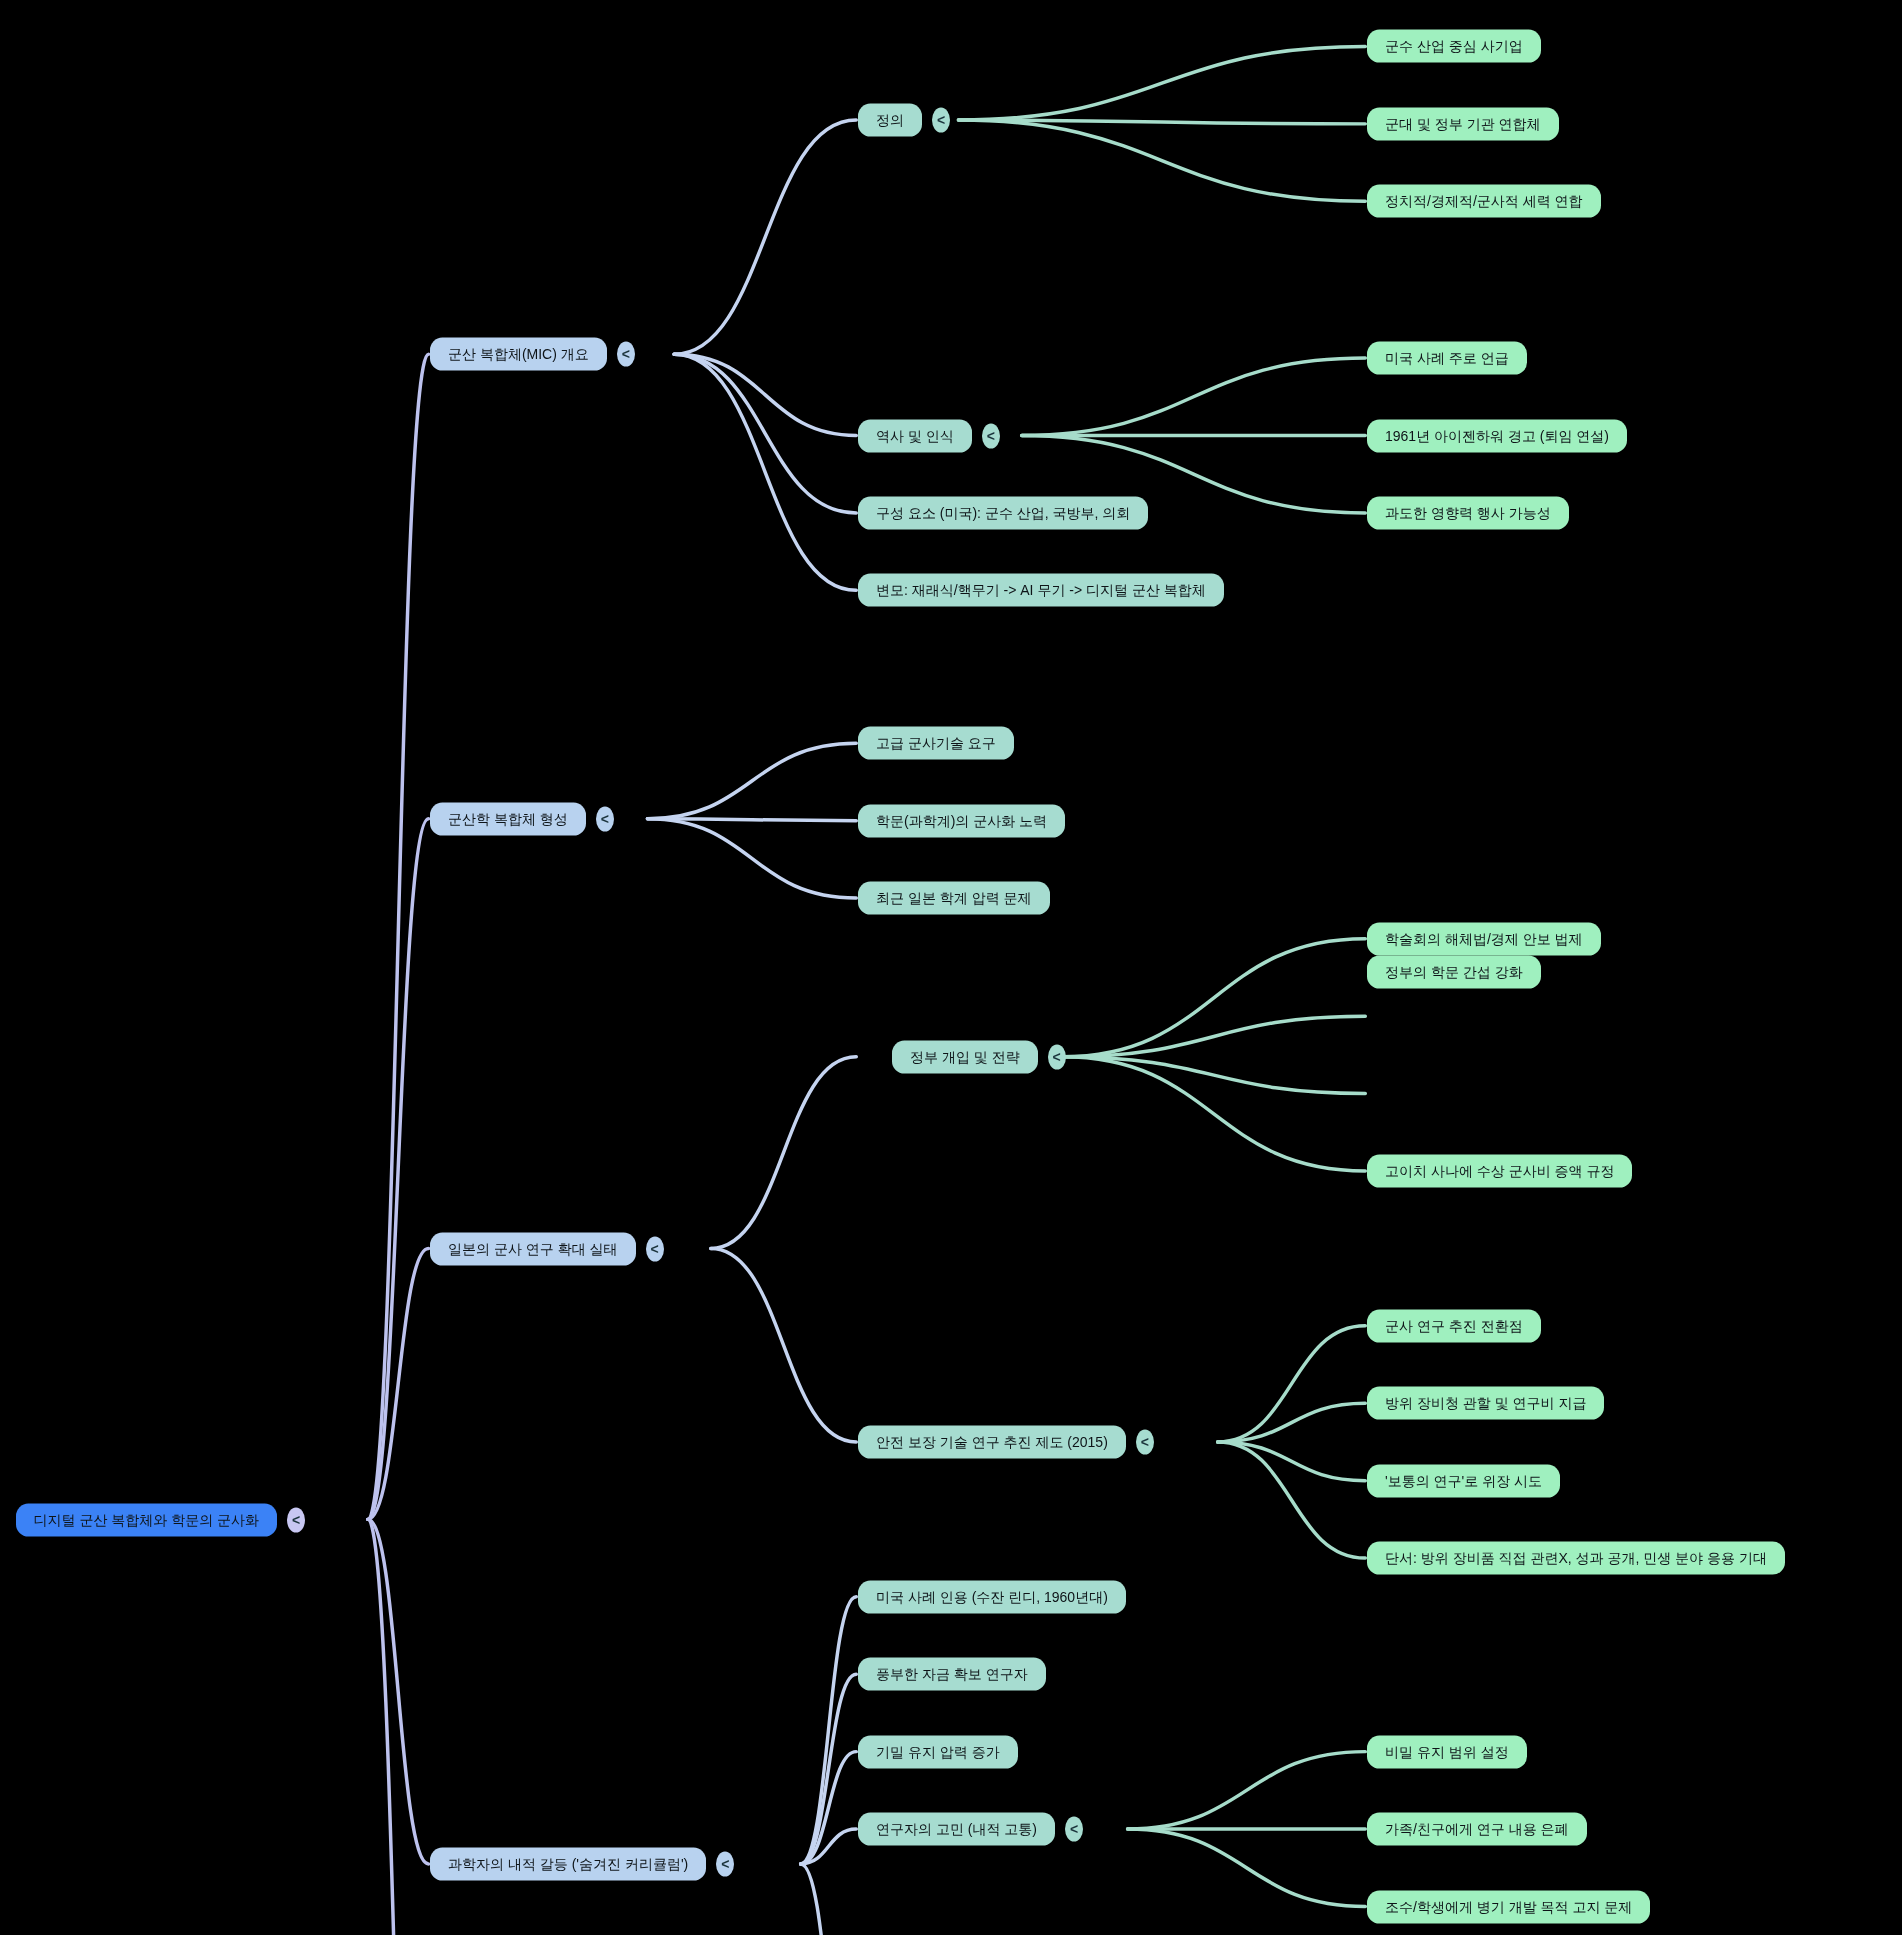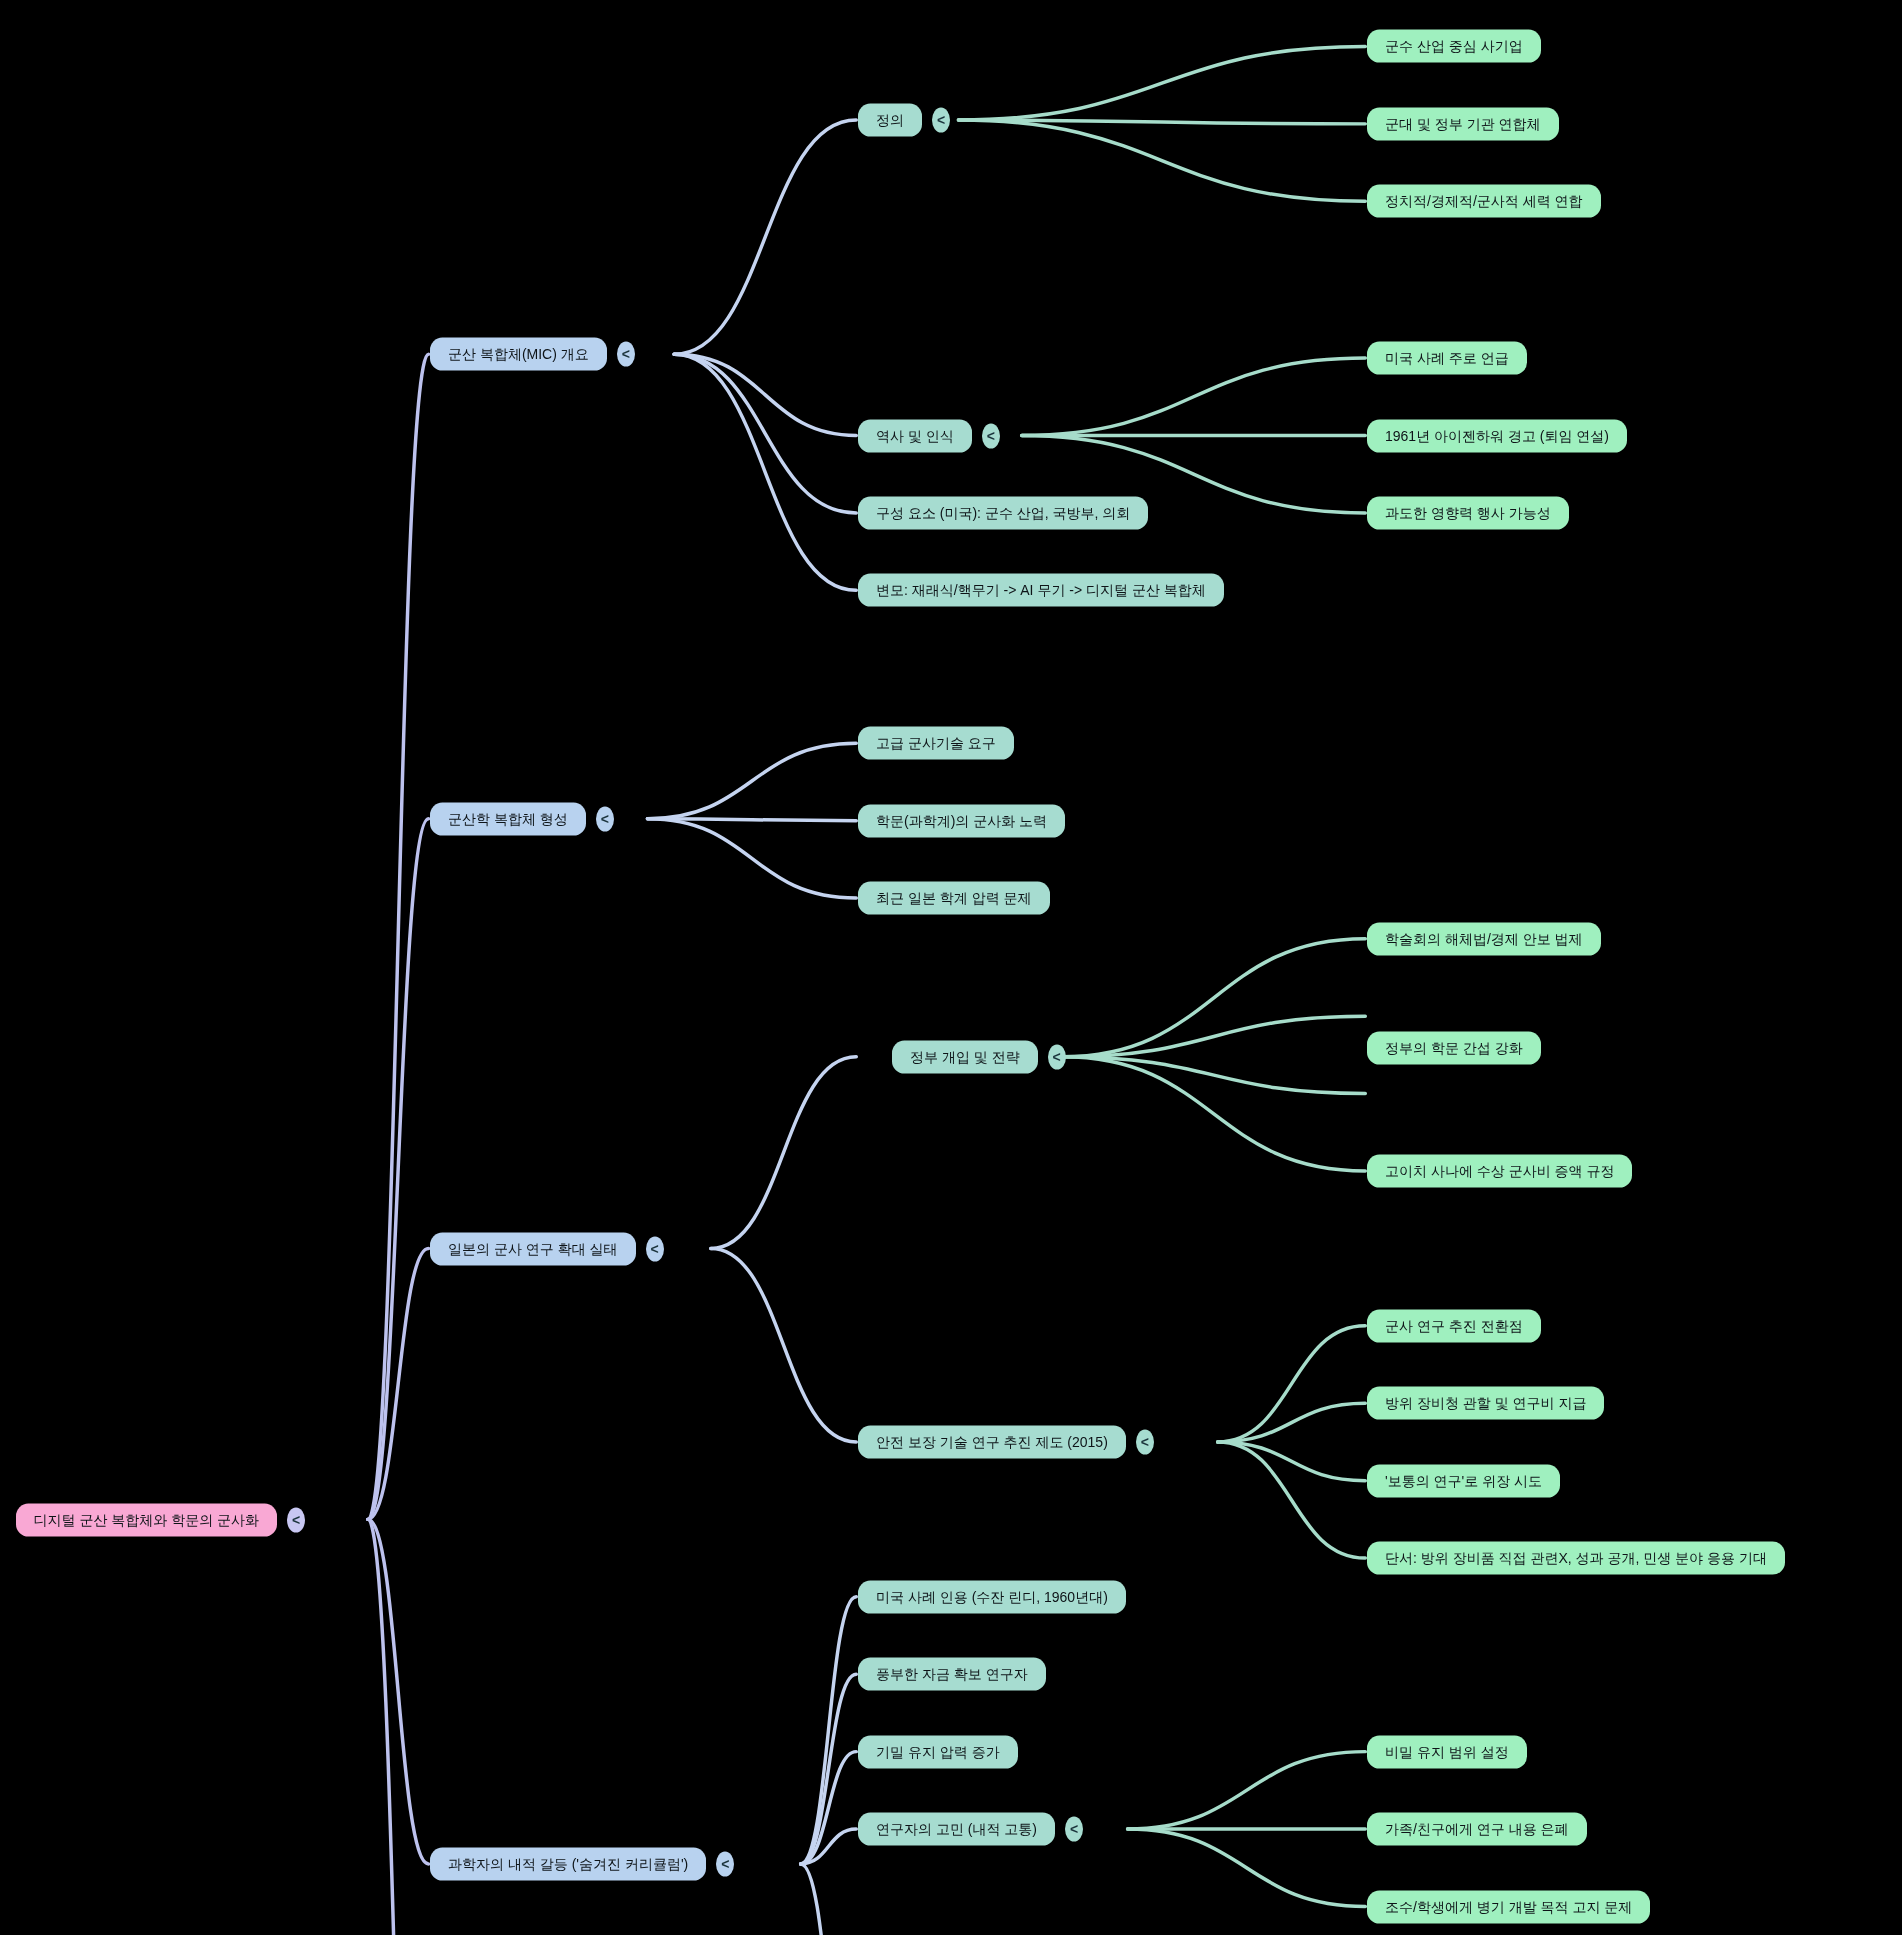--- a/index.html
+++ b/index.html
@@ -4,21 +4,21 @@
 <style>
   html,body{margin:0;padding:0;background:#000;}
   body{width:1903px;height:2995px;font-family:"Liberation Sans",sans-serif;}
   #canvas{position:absolute;left:0;top:0;width:1903px;height:2995px;background:#000;overflow:hidden;}
   #edges{position:absolute;left:0;top:0;z-index:1;}
   .node-wrap{position:absolute;display:flex;align-items:center;gap:10px;transform:translateY(-50%);z-index:2;}
   .node-box{
     font-size:14px;line-height:1.2;padding:8px 18px;border-radius:12.4px;
     color:#0e1418;white-space:nowrap;letter-spacing:0px;
   }
-  .d0 .node-box{background:#f9a8d4;}
+  .d0 .node-box{background:#3b82f6;}
   .d1 .node-box{background:#b8d2ef;}
   .d2 .node-box{background:#a6dcd0;}
   .d3 .node-box{background:#9ff0bf;}
   .toggle{
     flex:0 0 auto;width:18px;height:25px;border-radius:50%;
     display:flex;align-items:center;justify-content:center;
     font-size:14px;font-weight:bold;color:#1a333b;
   }
   .d0 .toggle{background:#c8c7f2;}
   .d1 .toggle{background:#b8d2ef;}
@@ -137,21 +137,21 @@
       <div class="node-box">일본의 군사 연구 확대 실태</div>
       <div class="toggle">&lt;</div>
     </div>
     <div class="node-wrap d2" style="left: 892px; top: 1057px;">
       <div class="node-box">정부 개입 및 전략</div>
       <div class="toggle">&lt;</div>
     </div>
     <div class="node-wrap d3" style="left: 1367px; top: 939px;">
       <div class="node-box">학술회의 해체법/경제 안보 법제</div>
     </div>
-    <div class="node-wrap d3" style="left: 1367px; top: 1048px; border-radius: 12px;">
+    <div class="node-wrap d3" style="left: 1367px; top: 972px; border-radius: 12px;">
       <div class="node-box">정부의 학문 간섭 강화</div>
     </div>
     <div class="node-wrap d3" style="left: 1367px; top: 1171px;">
       <div class="node-box">고이치 사나에 수상 군사비 증액 규정</div>
     </div>
     <div class="node-wrap d2" style="left: 858px; top: 1442px;">
       <div class="node-box">안전 보장 기술 연구 추진 제도 (2015)</div>
       <div class="toggle">&lt;</div>
     </div>
     <div class="node-wrap d3" style="left: 1367px; top: 1326px;">

